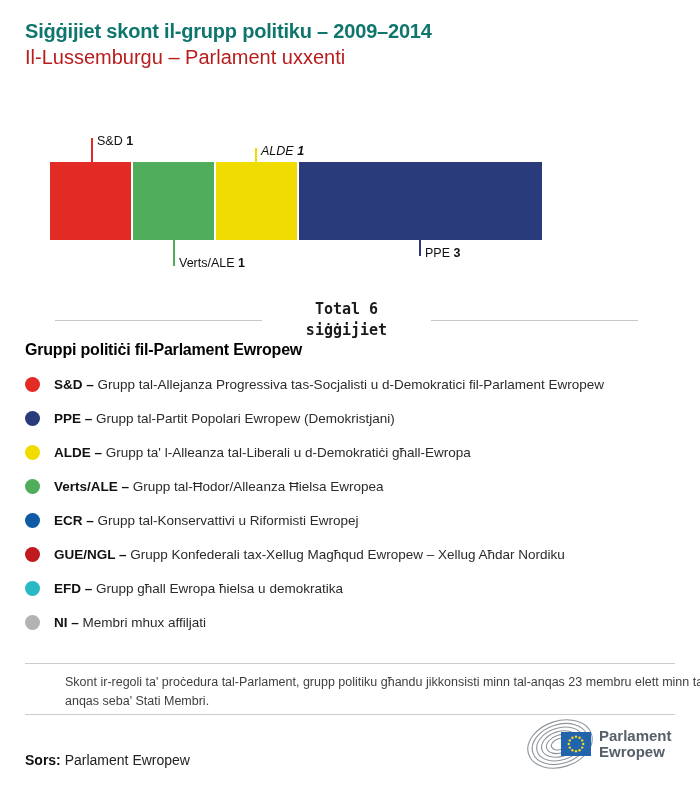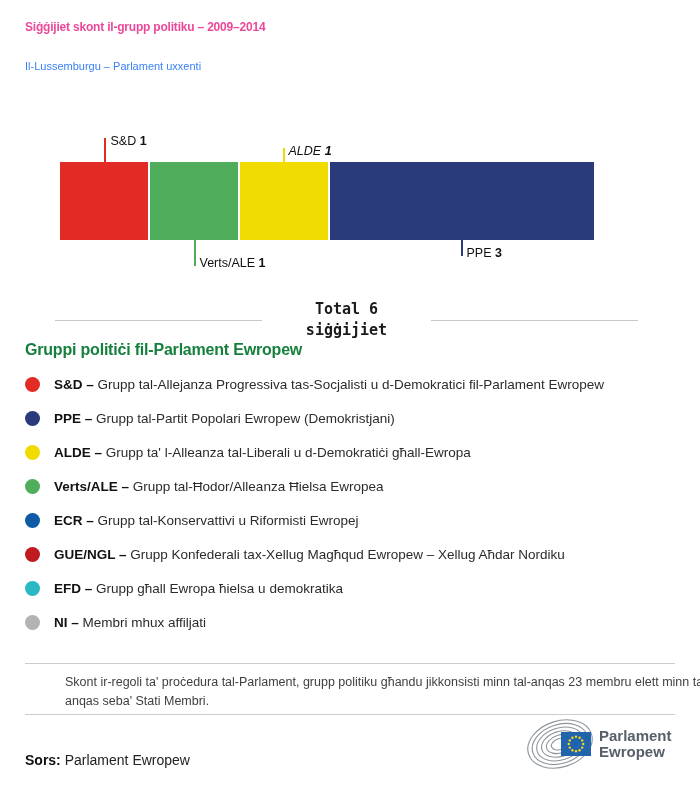--- a/index.html
+++ b/index.html
@@ -1,45 +1,45 @@
 <!DOCTYPE html>
 <html><head>
 <meta charset="utf-8">
 <style>
   html,body { margin:0; padding:0; background:#ffffff; }
   .page { position:relative; width:700px; height:786px; background:#ffffff;
           font-family:"Liberation Sans", sans-serif; overflow:hidden; }
 
-  .title { position:absolute; left:25px; top:20px; font-size:12px; font-weight:bold;
-           color:#ec4899; letter-spacing:-0.2px; }
-  .subtitle { position:absolute; left:25px; top:60px; font-size:11px; color:#3b82f6; }
+  .title { position:absolute; left:25px; top:20px; font-size:20px; font-weight:bold;
+           color:#0f766e; letter-spacing:-0.2px; }
+  .subtitle { position:absolute; left:25px; top:46px; font-size:20px; color:#b91c1c; }
 
   
-  .bar-wrap { position:absolute; left:60px; top:162px; width:534px; height:78px; }
+  .bar-wrap { position:absolute; left:50px; top:162px; width:492px; height:78px; }
   .bar { display:flex; width:100%; height:100%; gap:2px; }
   .seg { height:100%; }
   .callout { position:absolute; width:2px; }
   .callout.above { bottom:100%; }
   .callout.below { top:100%; }
   .callout .tick { width:2px; height:100%; }
   .clabel { position:absolute; left:6px; white-space:nowrap; font-size:12.5px; color:#111; }
   .callout.above .clabel { top:-4px; }
   .callout.below .clabel { bottom:-4px; }
   .clabel b { font-weight:bold; }
 
   
   .total-row { position:absolute; left:55px; right:62px; top:298px; height:44px;
                display:flex; align-items:center; }
   .hline { flex:1; border-top:1px solid #c8c8c8; }
   .total-text { padding:0 44px; text-align:center; font-family:"DejaVu Sans Mono", monospace;
                 font-weight:bold; font-size:15px; line-height:21px; color:#1a1a1a; }
 
   
   .legend-heading { position:absolute; left:25px; top:341px; font-size:16px;
-                    font-weight:bold; color:#15803d; letter-spacing:-0.2px; }
+                    font-weight:bold; color:#000000; letter-spacing:-0.2px; }
   .legend { position:absolute; left:25px; top:367px; right:25px; }
   .lrow { height:34px; display:flex; align-items:center; }
   .dot { width:15px; height:15px; border-radius:50%; margin-right:14px; flex:0 0 auto; }
   .ltext { font-size:13.5px; color:#2b2b2b; white-space:nowrap; }
   .ltext b { color:#111; }
 
   
   .divider { position:absolute; left:25px; right:25px; border-top:1px solid #cccccc; }
   .footnote { position:absolute; left:25px; top:673px; width:652px; font-size:12.5px;
               color:#3f3f3f; line-height:19px;margin-left:40px; }

